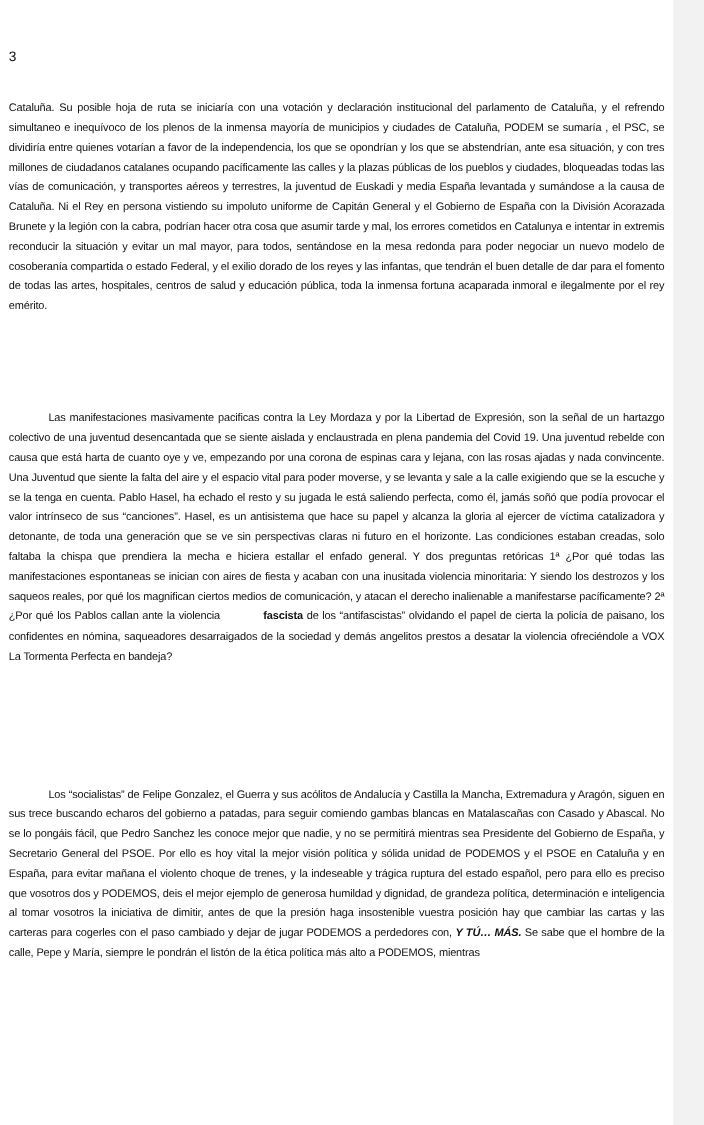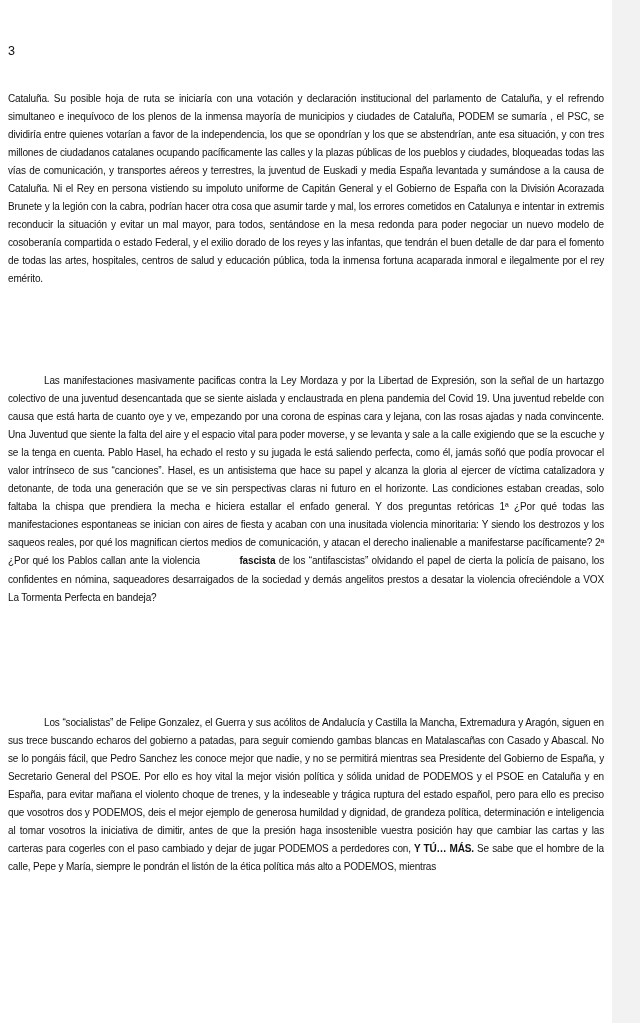--- a/index.html
+++ b/index.html
@@ -30,21 +30,21 @@
     font-size: 10px; line-height: 18.05px;
     text-align: justify;
     letter-spacing: -0.15px;
     word-spacing: 0px;
   }
   .para .indent { display: inline-block; width: 36px; }
   #p1 { top: 90px; }
   #p2 { top: 372px; }
   #p3 { top: 714px; }
   b { font-weight: bold; margin-left: 36px; }
-  .bi { font-weight: bold; }
+  .bi { font-weight: bold; font-style: italic; }
 </style>
 </head>
 <body>
 
 <div class="page">
   <div class="page-number">3</div>
 
   <p class="para" id="p1">
     <span>Cataluña. Su posible hoja de ruta se iniciaría con una votación y declaración  institucional del parlamento de Cataluña, y el refrendo simultaneo e inequívoco de los plenos de la inmensa mayoría de municipios y ciudades de Cataluña, PODEM se sumaría , el PSC, se dividiría entre quienes votarían a favor de la independencia, los que se opondrían y los que se abstendrían, ante esa situación, y con tres millones de ciudadanos catalanes ocupando pacíficamente las calles y la plazas públicas de los pueblos y ciudades, bloqueadas todas las vías de comunicación, y transportes aéreos y terrestres, la juventud de Euskadi y media España levantada y sumándose a la causa de Cataluña. Ni el Rey en persona vistiendo su impoluto uniforme de Capitán General y el Gobierno de España con la División Acorazada Brunete y la legión con la cabra, podrían hacer otra cosa que asumir tarde y mal, los errores cometidos en Catalunya e intentar in extremis reconducir la situación y evitar un mal mayor, para todos, sentándose en la mesa redonda para poder negociar un nuevo modelo de cosoberanía compartida o estado Federal, y el exilio dorado de los reyes y las infantas, que tendrán el buen detalle de dar para el fomento de todas las artes, hospitales, centros de salud y educación pública, toda la inmensa fortuna acaparada inmoral e ilegalmente por el rey emérito.</span>
   </p>

